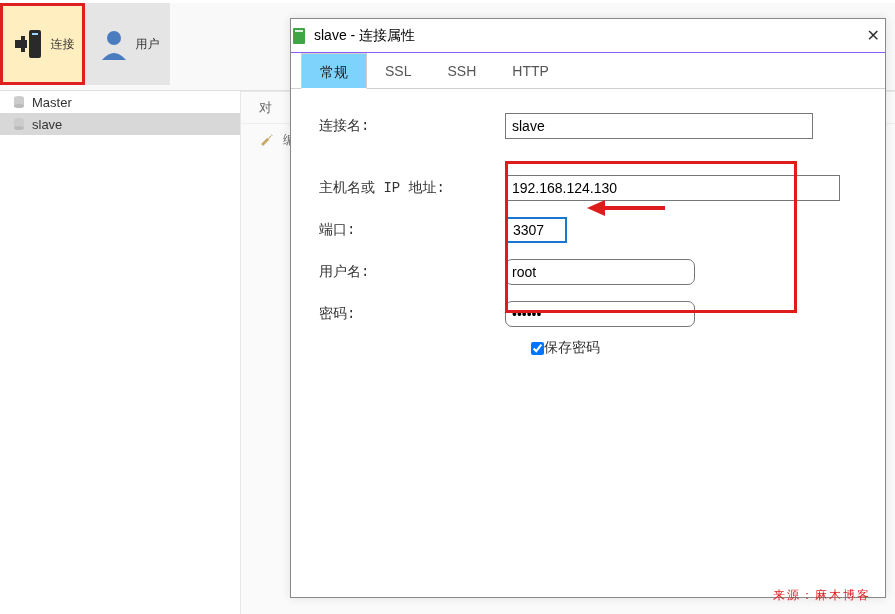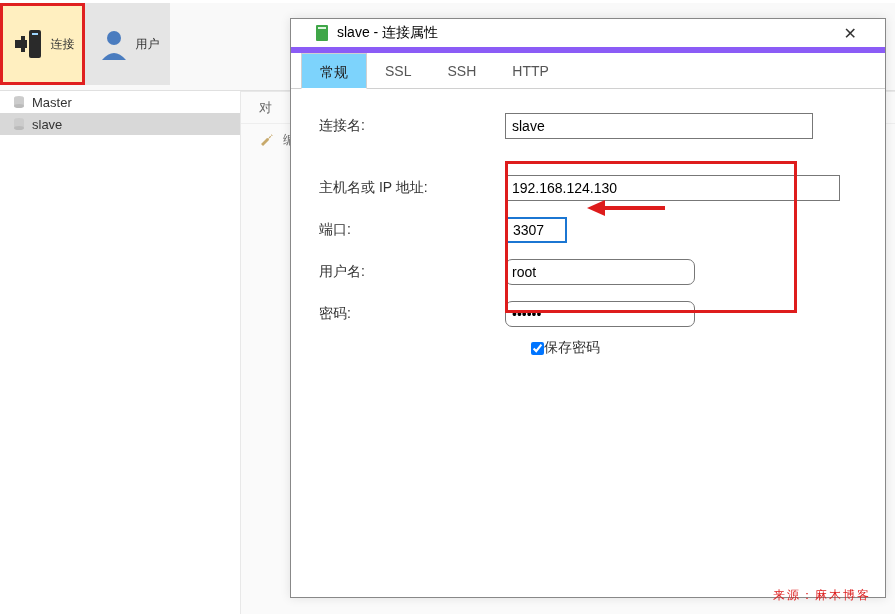--- a/index.html
+++ b/index.html
@@ -16,32 +16,32 @@
     .main { display: flex; height: calc(614px - 3px - 88px); }
     .sidebar { width: 241px; border-right: 1px solid #e8e8e8; }
     .conn-item { height: 22px; display: flex; align-items: center; gap: 6px; padding-left: 12px; font-size: 13px; color: #333; }
     .conn-item.active { background: #d8d8d8; }
     .db-icon { width: 14px; height: 14px; }
 
     .content { flex: 1; position: relative; background: #fafafa; border-top: 1px solid #e8e8e8; }
     .content-row { display: flex; align-items: center; height: 32px; padding-left: 18px; gap: 10px; font-size: 13px; color: #666; border-bottom: 1px solid #eee; }
 
     .dialog { position: absolute; top: 18px; left: 290px; width: 596px; height: 580px; background: #fff; border: 1px solid #888; box-shadow: 0 0 10px rgba(0,0,0,0.1); }
-    .dlg-title { height: 34px; display: flex; align-items: center; padding: 0 24px; font-size: 14px; border-bottom: 6px solid #8b5cf6; }
+    .dlg-title { height: 34px; display: flex; align-items: center; padding: 0 1px; font-size: 14px; border-bottom: 1px solid #8b5cf6; }
     .title-icon { width: 14px; height: 16px; margin-right: 8px; }
     .dlg-title .spacer { flex: 1; }
     .close-x { font-size: 16px; color: #333; cursor: default; padding: 0 4px; }
 
     .tabs { display: flex; height: 36px; border-bottom: 1px solid #d0d0d0; padding-left: 10px; }
     .tab { padding: 0 18px; height: 36px; line-height: 36px; font-size: 14px; color: #555; }
     .tab.active { border: 1px solid #d0d0d0; border-bottom: 1px solid #fff; margin-bottom: -1px; background: #7dd3fc; color: #222; }
 
     .form { padding: 20px 24px; font-size: 14px; color: #333; position: relative; }
     .form-row { display: flex; align-items: center; height: 34px; margin-bottom: 8px; }
-    .form-row label { width: 190px; padding-left: 4px; }
+    .form-row label { width: 190px; padding-left: 4px; font-family: Liberation Mono, monospace; }
     .form-row input[type="text"], .form-row input[type="password"] { height: 26px; border: 1px solid #777; padding: 0 6px; font-size: 14px; font-family: inherit; }
     .inp-name { width: 308px; }
     .inp-host { width: 335px; }
     .inp-port { width: 62px; border: 2px solid #1b76d2 !important; }
     .inp-user, .inp-pass { width: 190px; border-radius: 7px; }
 
     .red-box { position: absolute; border: 3px solid #de1c1c; pointer-events: none; }
     .red-box.rb1 { top: 72px; left: 214px; width: 292px; height: 152px; }
 
     .arrow { position: absolute; top: 107px; left: 296px; pointer-events: none; }

